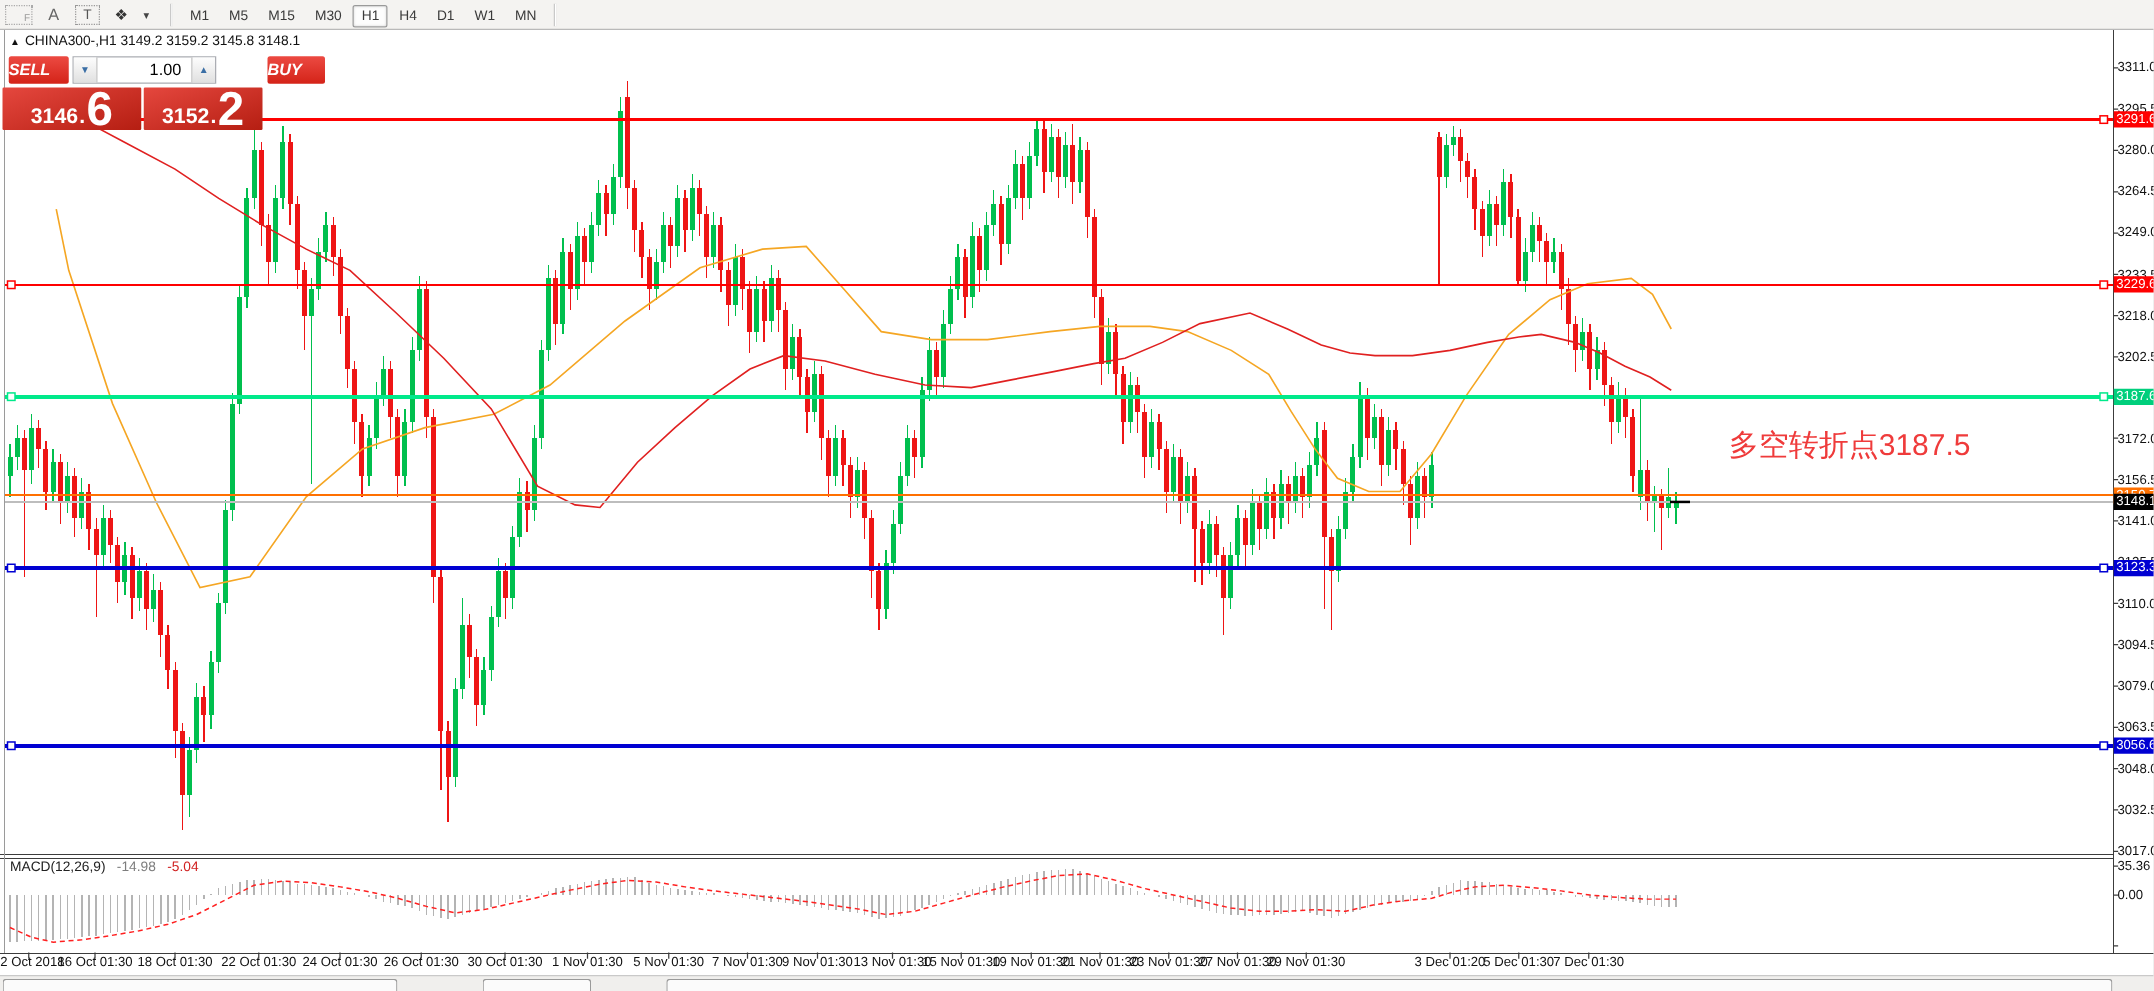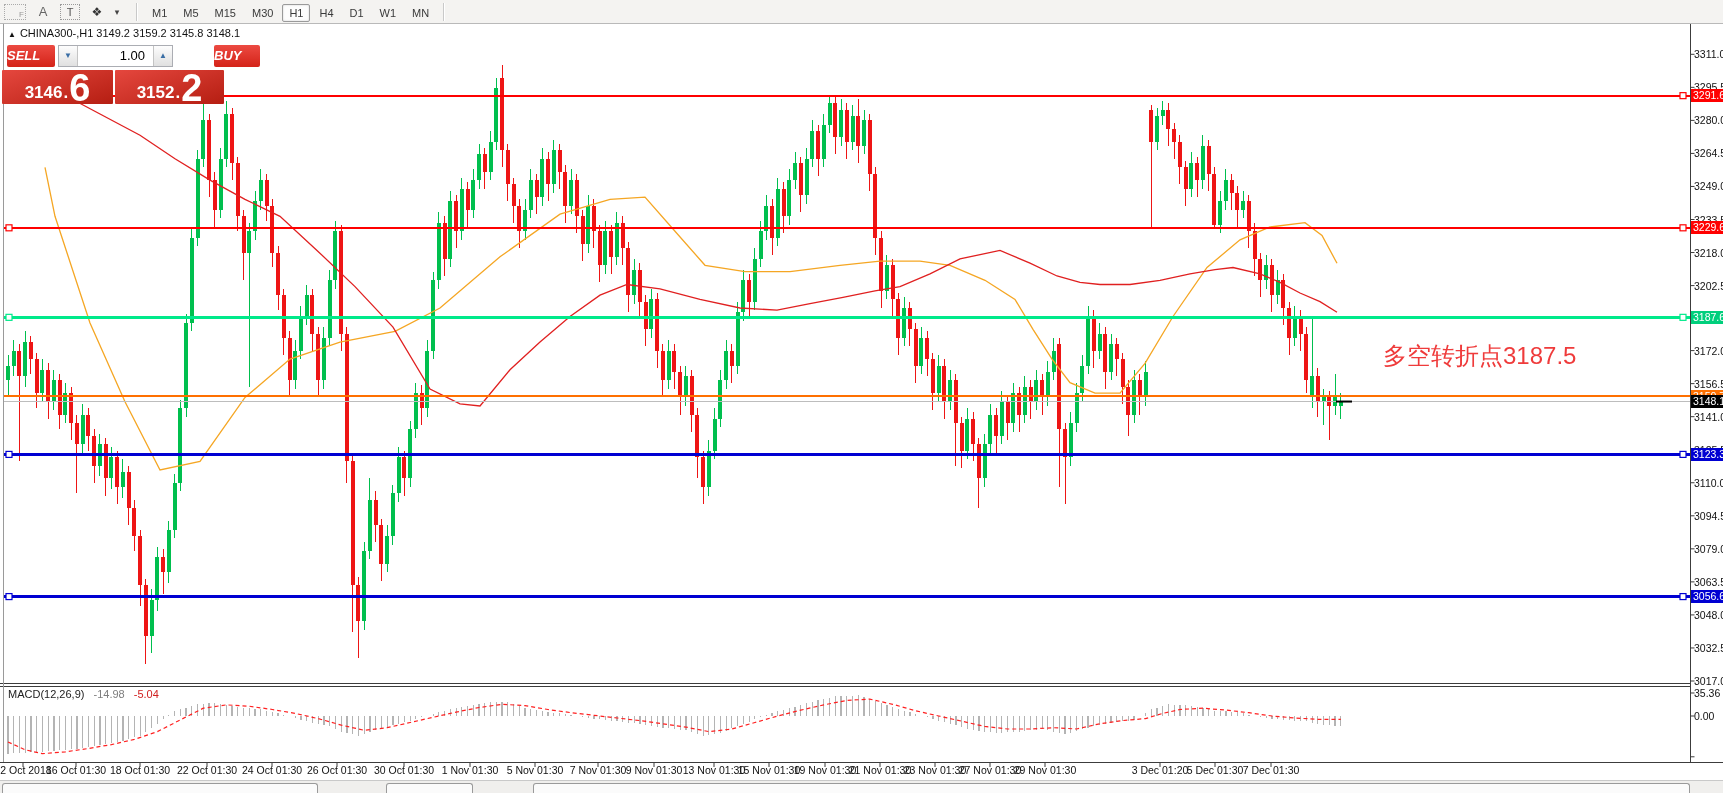--- a/index.html
+++ b/index.html
@@ -42,21 +42,21 @@
   .spin{position:absolute;left:56px;top:0;width:115px;height:22px;border:1px solid #abadb3;background:#fff;
         display:flex;box-sizing:border-box;}
   .spin-btn{width:18px;background:linear-gradient(#fdfdfd,#e0e0e0);border-right:1px solid #c4c4c4;
         color:#3a6ea5;font-size:8px;text-align:center;line-height:20px;}
   .spin-btn.up{border-right:none;border-left:1px solid #c4c4c4;}
   .spin-val{flex:1;font-size:13px;color:#000;text-align:right;line-height:20px;padding-right:8px;}
   .price-panel{position:absolute;top:25px;height:34px;background:linear-gradient(160deg,#e5473e,#b51e12);
         color:#fff;display:flex;align-items:flex-end;justify-content:center;padding-bottom:1px;
         box-sizing:border-box;border-radius:1px;}
   .pp-sell{left:0;width:111px;}
-  .pp-buy{left:113px;width:109px;}
+  .pp-buy{left:113px;width:95px;}
   .pp-main{font-size:17px;font-weight:bold;line-height:20px;}
   .pp-dot{font-size:17px;font-weight:bold;line-height:20px;margin:0 1px;}
   .pp-big{font-size:38px;font-weight:bold;line-height:30px;}
   
   .dock{position:absolute;left:0;top:780px;width:1723px;height:13px;background:#f0efed;border-top:1px solid #c9c9c9;}
   .dock-panel{position:absolute;top:2px;height:12px;background:#fbfbfb;border:1px solid #9a9a9a;
         border-bottom:none;border-radius:3px 3px 0 0;box-sizing:border-box;}
 </style>
 </head>
 <body>

